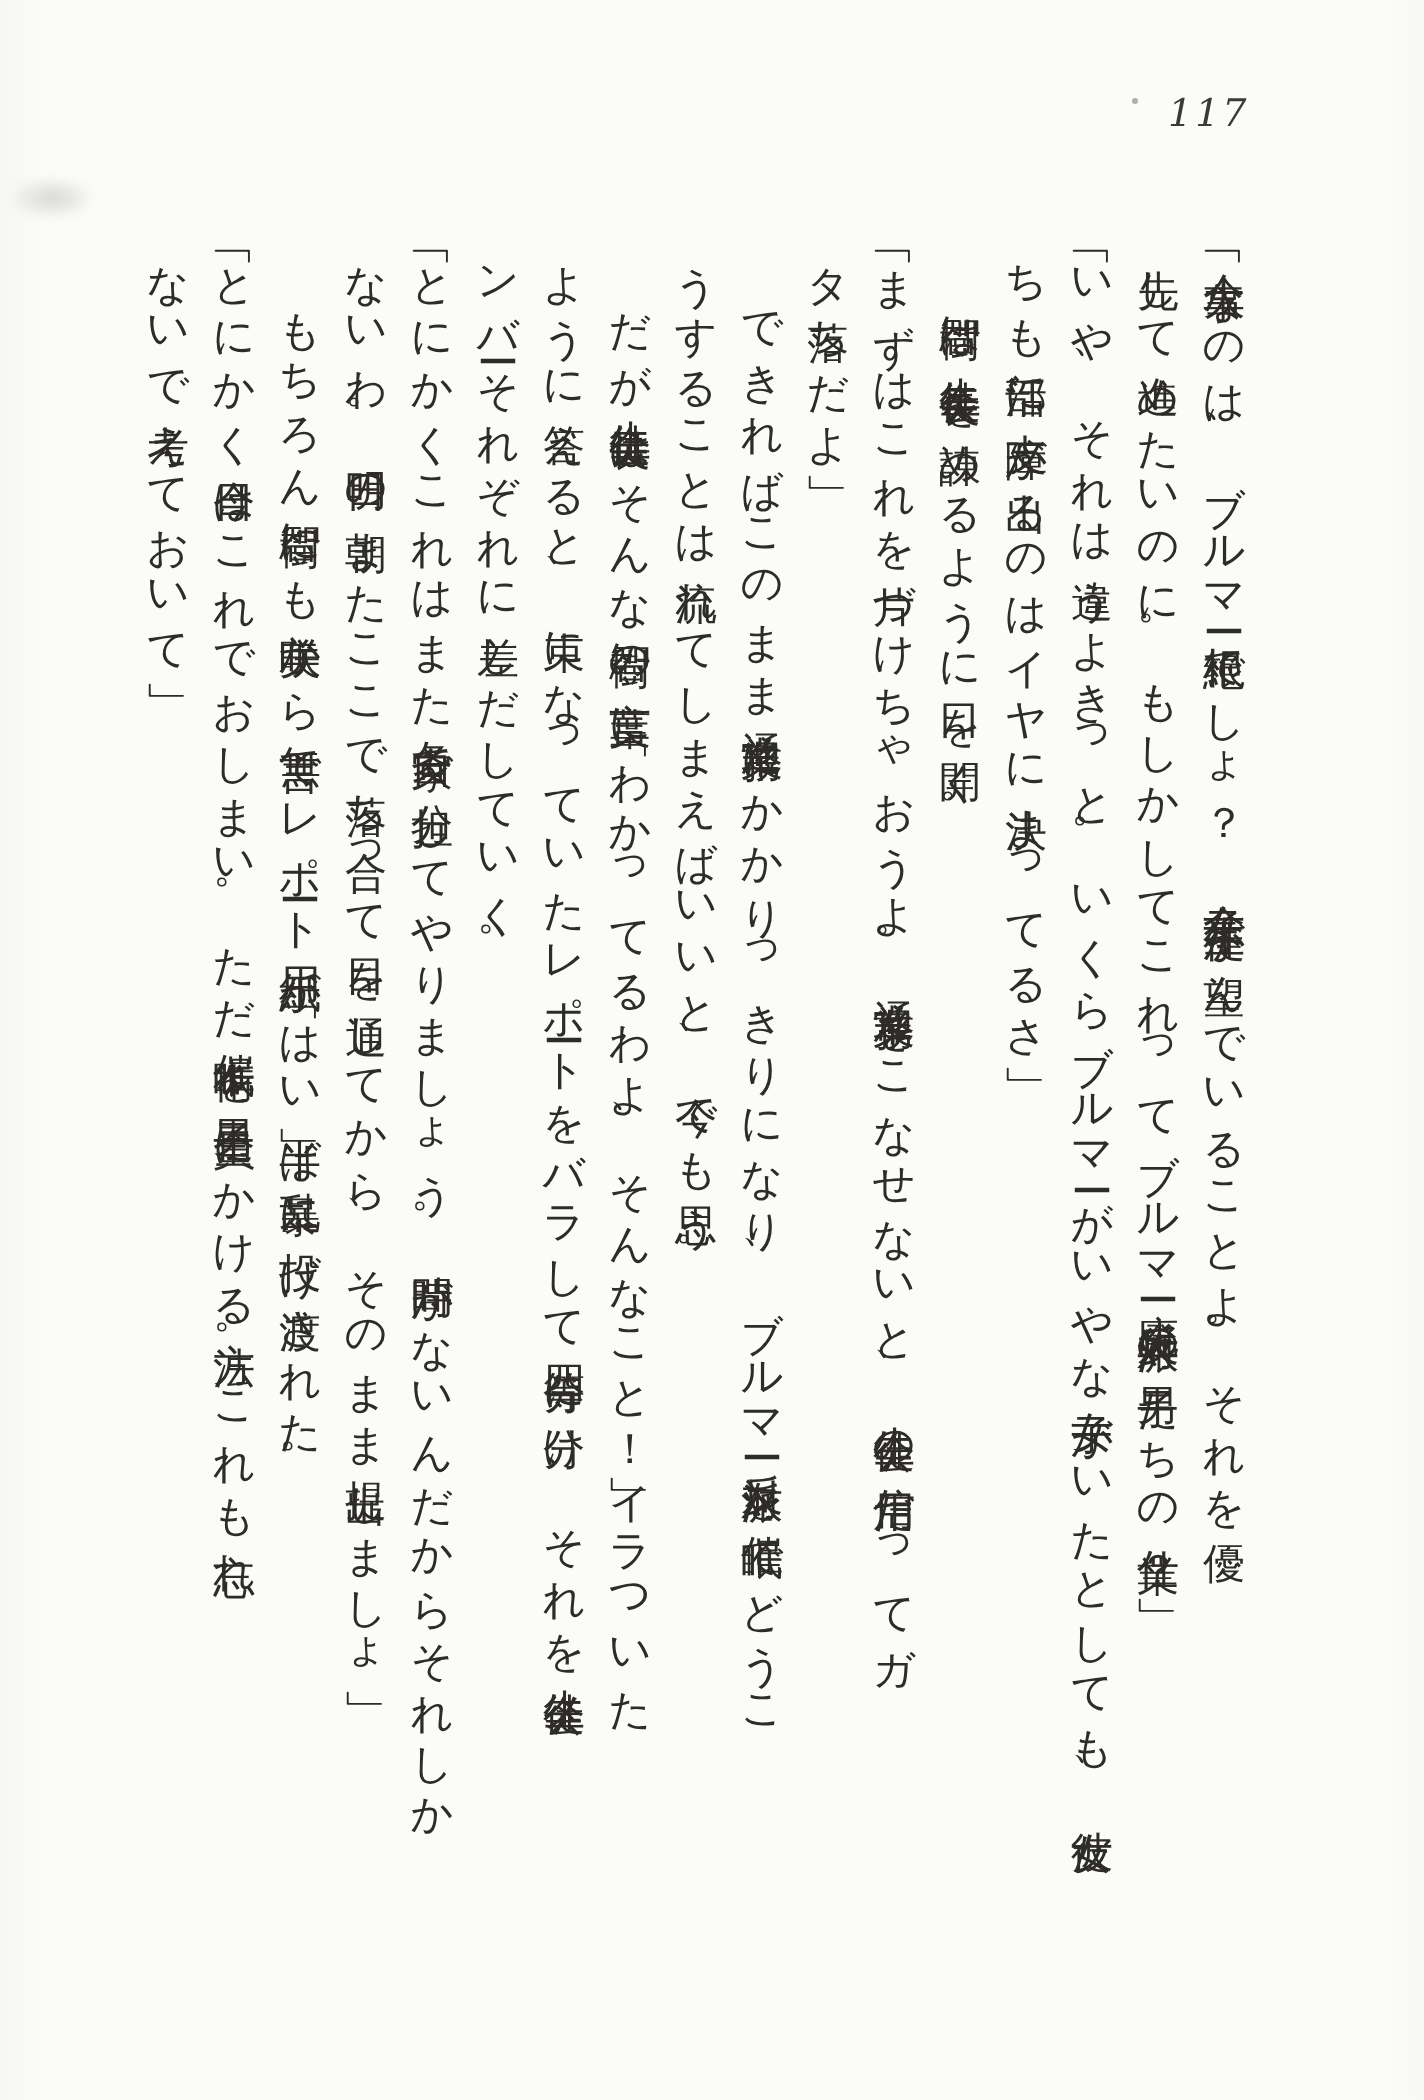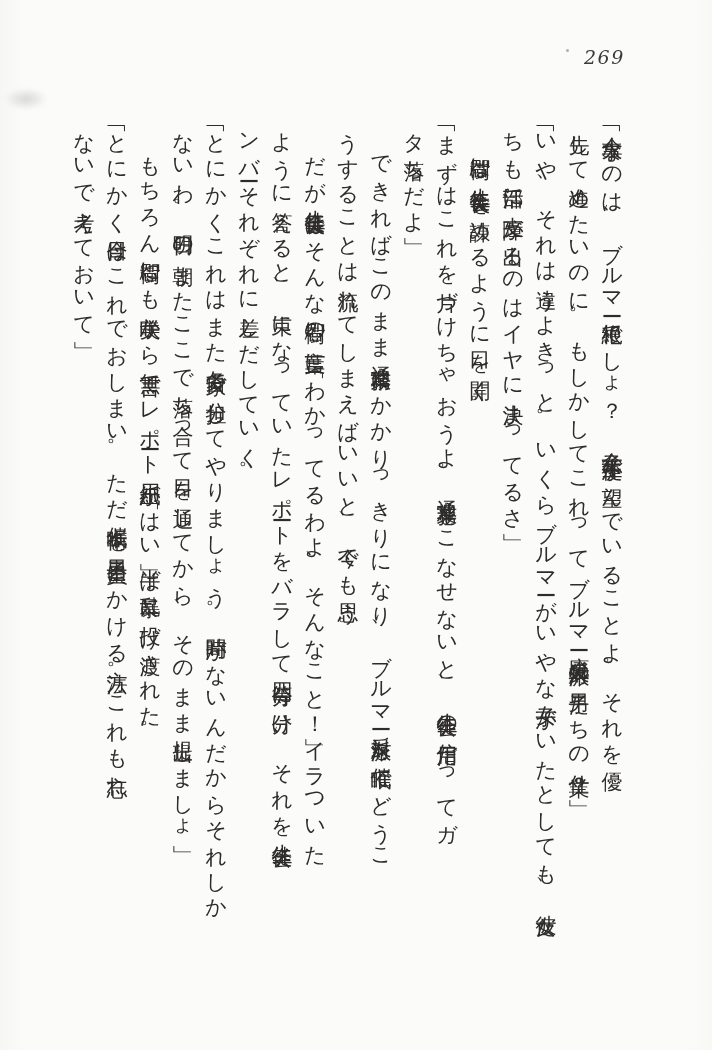--- a/index.html
+++ b/index.html
@@ -65,21 +65,21 @@
     opacity: 0.7;
   }
 </style>
 </head>
 <body>
 
 <div class="page">
   <div class="scan-smudge"></div>
   <div class="scan-speck"></div>
 
-  <div class="page-number">269</div>
+  <div class="page-number">117</div>
 
   <div class="text-block">
     <p class="text-line">「今大事なのは、ブルマー根絶でしょ？　全女子生徒が望んでいることよ。それを優</p>
     <p class="text-line">先して進めたいのに。もしかしてこれってブルマー廃止反対派の男子たちの仕業？」</p>
     <p class="text-line">「いや、それは違うよきっと。いくらブルマーがいやな女子がいたとしても、彼女た</p>
     <p class="text-line">ちも部活に支障が出るのはイヤに決まってるさ」</p>
     <p class="text-line">　智樹は生徒会長を諌めるように口を開く。</p>
     <p class="text-line">「まずはこれを片づけちゃおうよ。通常業務をこなせないと、生徒会の信用だってガ</p>
     <p class="text-line">タ落ちだよ」</p>
     <p class="text-line">　できればこのまま通常業務にかかりっきりになり、ブルマー反対派を催眠でどうこ</p>

